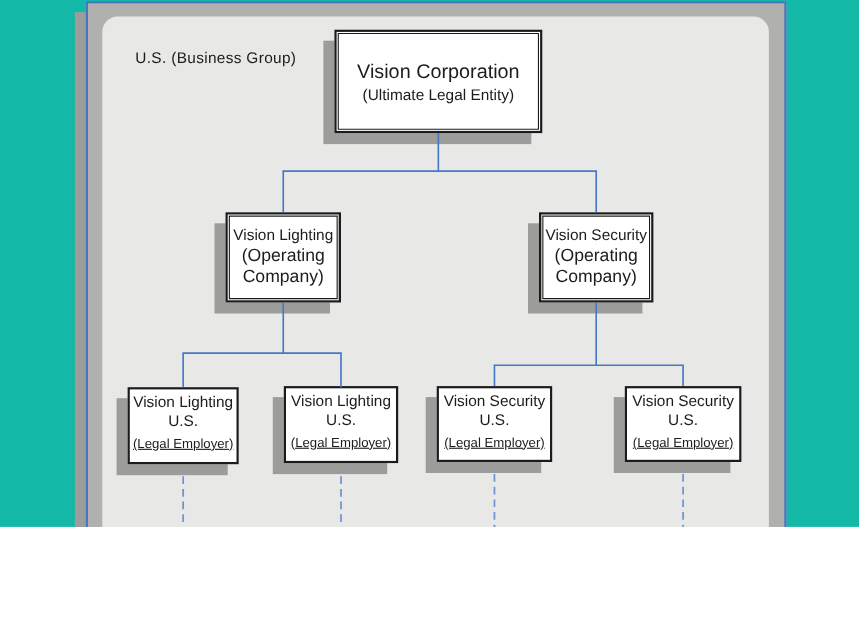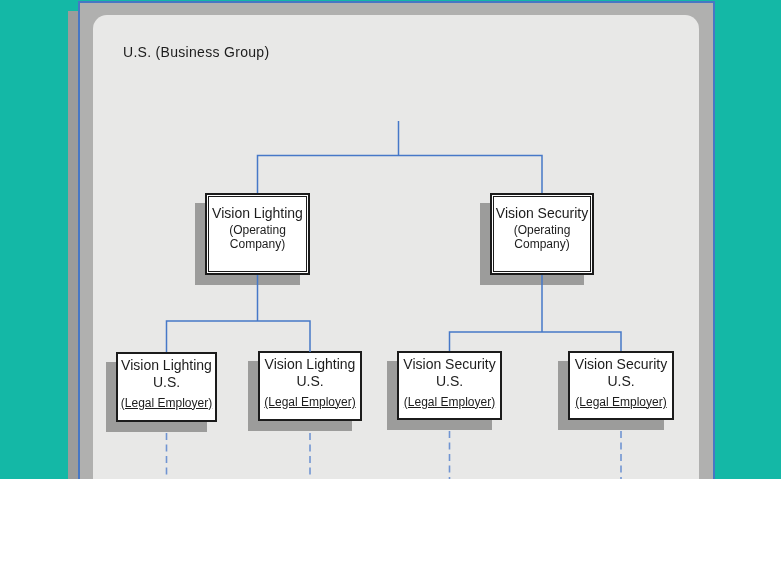--- a/index.html
+++ b/index.html
@@ -61,21 +61,21 @@
     border:2px solid var(--box-border);
     box-shadow:-10px 10px 0 0 var(--shadow);
   }
   .corp{left:304px;top:27px;width:189px;height:94px;padding-top:26px;}
   .corp .title{font-size:18px;line-height:1.15;}
   .corp .subtitle{font-size:14px;margin-top:2px;}
 
   .op1{left:205px;top:193px;width:105px;height:82px;padding-top:11px;}
   .op2{left:490px;top:193px;width:104px;height:82px;padding-top:11px;}
   .op-title{font-size:14px;line-height:1.1;white-space:nowrap;}
-  .op-sub{font-size:12px;line-height:1.15;margin-top:3px;}
+  .op-sub{font-size:16px;line-height:1.15;margin-top:3px;}
 
   .leaf1{left:116px;top:352px;width:101px;height:70px;padding-top:3px;}
   .leaf2{left:258px;top:351px;width:104px;height:70px;padding-top:3px;}
   .leaf3{left:397px;top:351px;width:105px;height:69px;padding-top:3px;}
   .leaf4{left:568px;top:351px;width:106px;height:69px;padding-top:3px;}
   .leaf-title{font-size:14px;line-height:1.2;white-space:nowrap;}
   .leaf-sub{font-size:12px;margin-top:5px;white-space:nowrap;text-decoration:underline;}
 
   svg.connectors{
     position:absolute;left:0;top:0;width:781px;height:581px;
@@ -96,20 +96,24 @@
 </head>
 <body>
 
 <div class="canvas">
 
   <div class="frame"></div>
   <div class="panel"></div>
 
   <div class="group-label">U.S. (Business Group)</div>
 
+  <div class="node double corp">
+    <div class="title">Vision Corporation</div>
+    <div class="subtitle">(Ultimate Legal Entity)</div>
+  </div>
 
   <div class="node double op1">
     <div class="op-title">Vision Lighting</div>
     <div class="op-sub">
       <div>(Operating</div>
       <div>Company)</div>
     </div>
   </div>
 
   <div class="node double op2">

